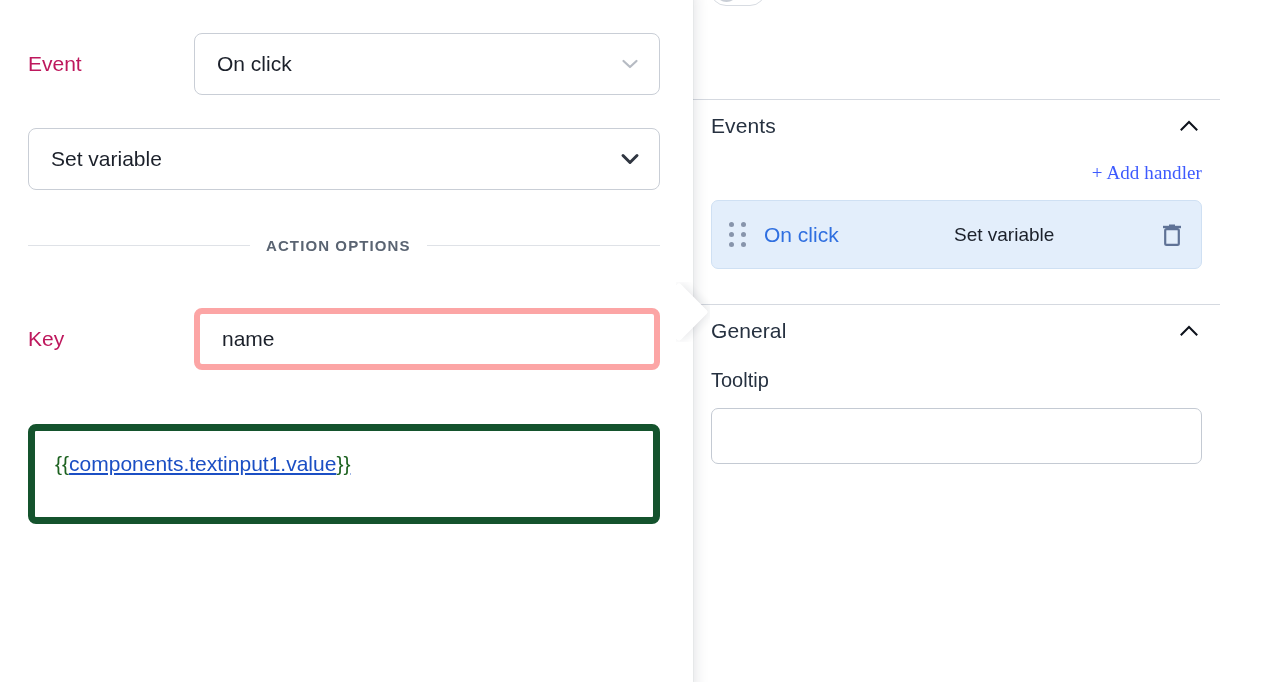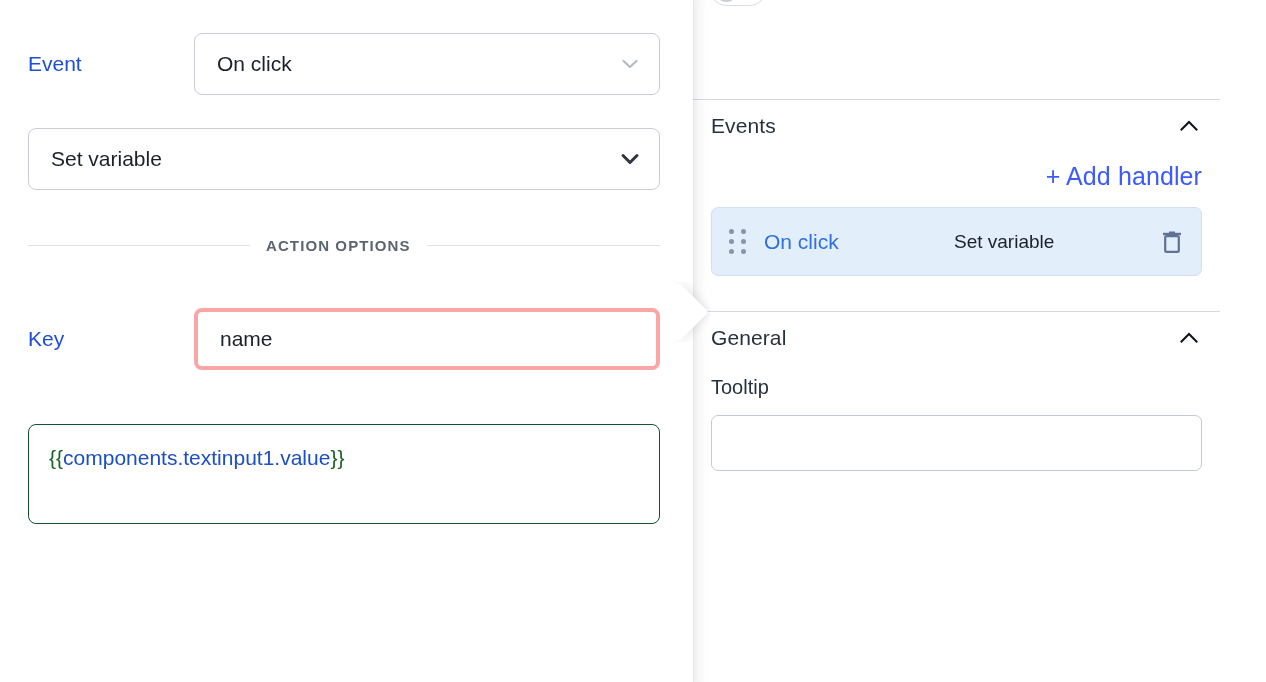--- a/index.html
+++ b/index.html
@@ -86,24 +86,25 @@
   .chevron-up svg { display: block; }
 
   .add-handler-row {
     display: flex;
     justify-content: flex-end;
     padding: 0 18px;
     margin-top: 10px;
     margin-bottom: 16px;
   }
   .add-handler-link {
-    font-size: 25px;
+    font-size: 19px;
     color: #3d5afe;
     cursor: pointer;
     letter-spacing: 0.1px;
+    font-family: Liberation Serif, serif;
   }
 
   .handler-list { padding: 0 18px; }
 
   .handler-row {
     position: relative;
     display: flex;
     align-items: center;
     height: 69px;
     background: #e3eefb;
@@ -215,21 +216,21 @@
 
   .form-row {
     display: flex;
     align-items: flex-start;
     padding: 0 33px 0 28px;
   }
   .form-label {
     width: 166px;
     flex: 0 0 166px;
     font-size: 21px;
-    color: #1d4ed8;
+    color: #be185d;
     line-height: 1;
     padding-top: 20px;
   }
   .form-control { flex: 1 1 auto; }
 
   .select-box {
     position: relative;
     width: 100%;
     height: 62px;
     border: 1px solid #c9ced6;
@@ -251,42 +252,43 @@
     height: 22px;
     display: flex;
     align-items: center;
     justify-content: center;
     pointer-events: none;
   }
 
   .plain-input {
     width: 100%;
     height: 62px;
-    border: 4px solid #fca5a5;
+    border: 6px solid #fca5a5;
     border-radius: 8px;
     background: #ffffff;
     font-size: 21px;
     color: #1b202a;
     padding: 0 22px;
     font-family: "Liberation Sans", sans-serif;
     outline: none;
   }
 
   .code-box {
     width: 100%;
     min-height: 100px;
-    border: 1px solid #14532d;
+    border: 7px solid #14532d;
     border-radius: 8px;
     background: #ffffff;
     padding: 14px 20px 16px 20px;
     font-size: 21px;
     line-height: 38px;
     color: #1b4fc4;
     word-break: break-all;
     cursor: text;
+    text-decoration: underline;
   }
   .code-brace { color: #1d6220; }
   .code-expr  { color: #1b4fc4; }
 
   .divider-label-row {
     display: flex;
     align-items: center;
     padding: 0 33px 0 28px;
     gap: 16px;
   }

